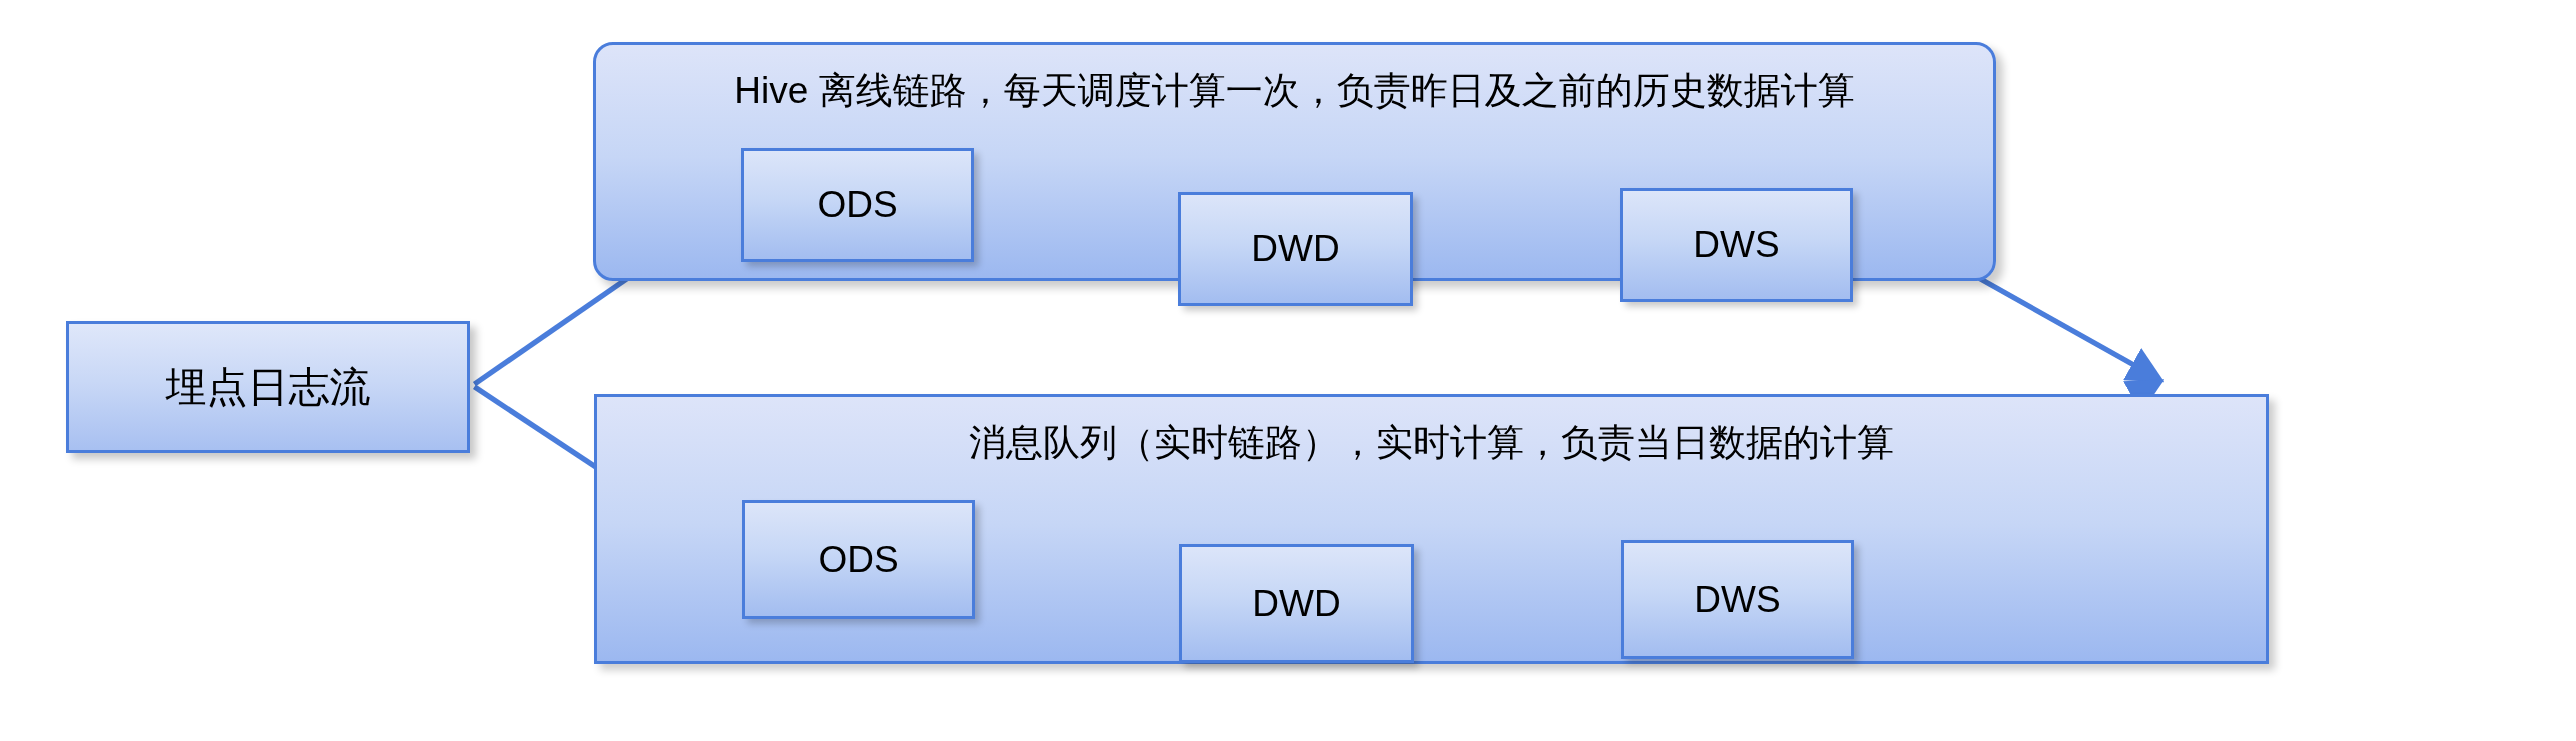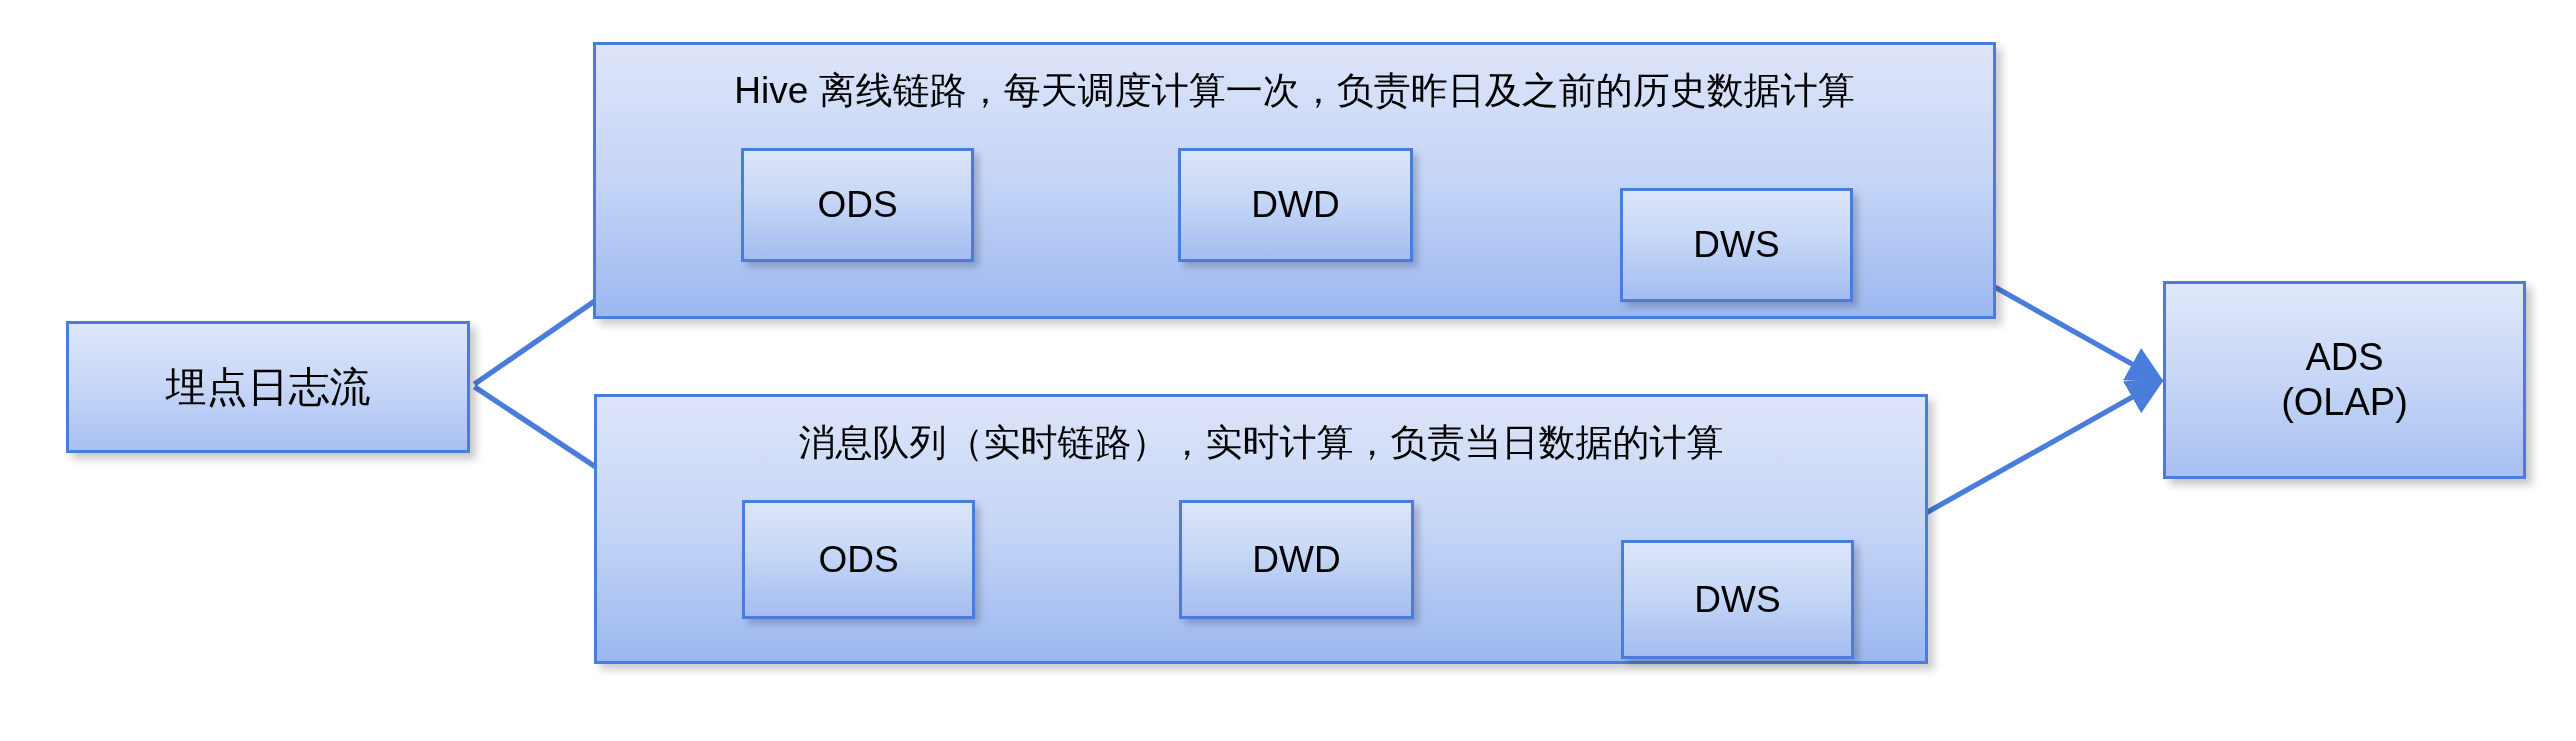--- a/index.html
+++ b/index.html
@@ -66,26 +66,27 @@
     position: absolute;
     box-sizing: border-box;
     border: 3.5px solid #4a7ddb;
     background: linear-gradient(to bottom, #dde4f9 0%, #c6d6f6 48%, #9cb8f0 100%);
     box-shadow: 6.2px 6.2px 8px rgba(0,0,0,0.20);
   }
   .lane-offline {
     left: 593px;
     top: 42px;
     width: 1403px;
-    height: 277px;
+    height: 239px;
+    border-radius: 20px;
   }
   .lane-realtime {
     left: 594px;
     top: 394px;
-    width: 1334px;
+    width: 1675px;
     height: 270px;
   }
   .lane-title {
     position: absolute;
     left: 0;
     right: 0;
     text-align: center;
     font-size: 37px;
     color: #000000;
     white-space: nowrap;
@@ -102,21 +103,21 @@
     box-shadow: 5.3px 5.3px 7px rgba(0,0,0,0.22);
     display: flex;
     align-items: center;
     justify-content: center;
     font-size: 37px;
     color: #000000;
   }
   .lane-offline .stage { top: 103px; height: 114px; }
   .lane-realtime .stage { top: 103px; height: 119px; }
   .stage-0 { left: 145px; width: 233px; }
-  .stage-1 { left: 582px; width: 235px; }
+  .stage-1 { left: 582px; width: 235px; margin-top: 44px; }
   .stage-2 { left: 1024px; width: 233px; margin-top: 40px; }
 </style>
 </head>
 <body>
 
 <div id="canvas">
 
   <svg id="wires" viewBox="0 0 2932 844" xmlns="http://www.w3.org/2000/svg">
     <defs>
       <marker id="arrowhead" markerWidth="7" markerHeight="7" refX="5.4" refY="3.5" orient="auto" markerUnits="strokeWidth">
@@ -164,19 +165,15 @@
       <span>ODS</span>
     </div>
     <div class="stage stage-1">
       <span>DWD</span>
     </div>
     <div class="stage stage-2">
       <span>DWS</span>
     </div>
   </div>
 
-  <div class="node ads-node">
-    <span class="line">ADS</span>
-    <span class="line">(OLAP)</span>
-  </div>
 
 </div>
 
 
 </body></html>

